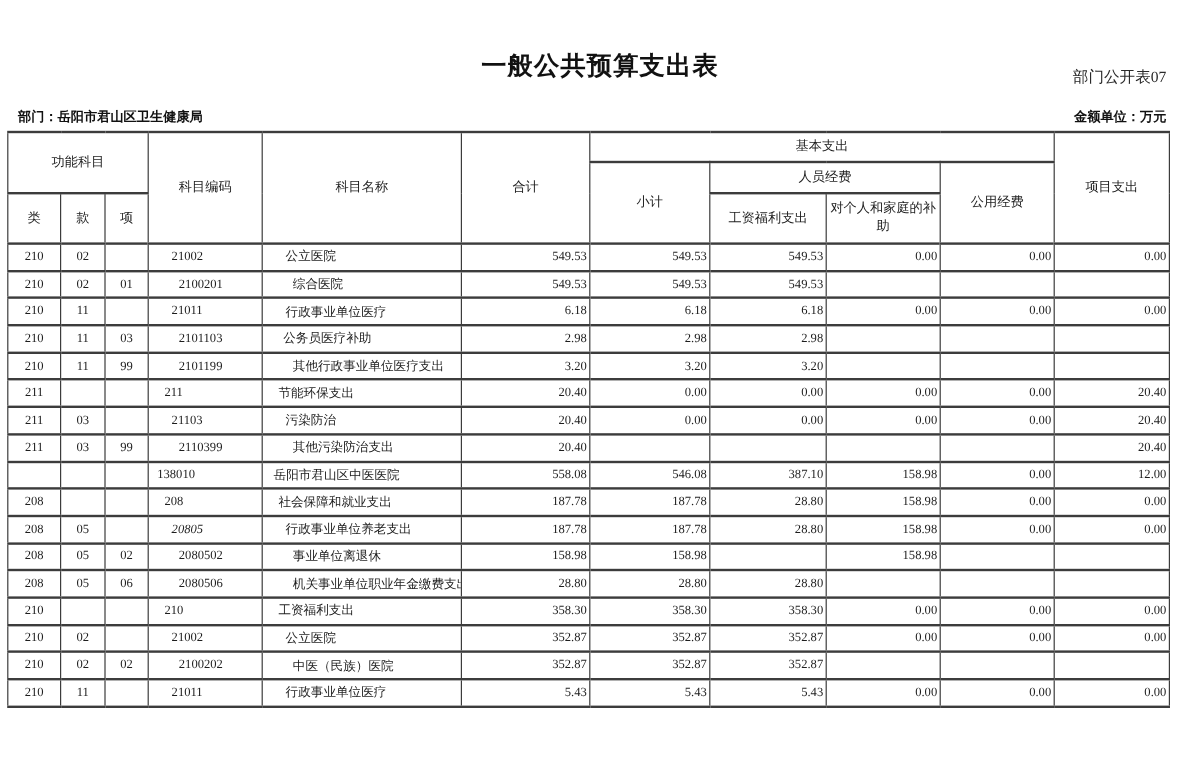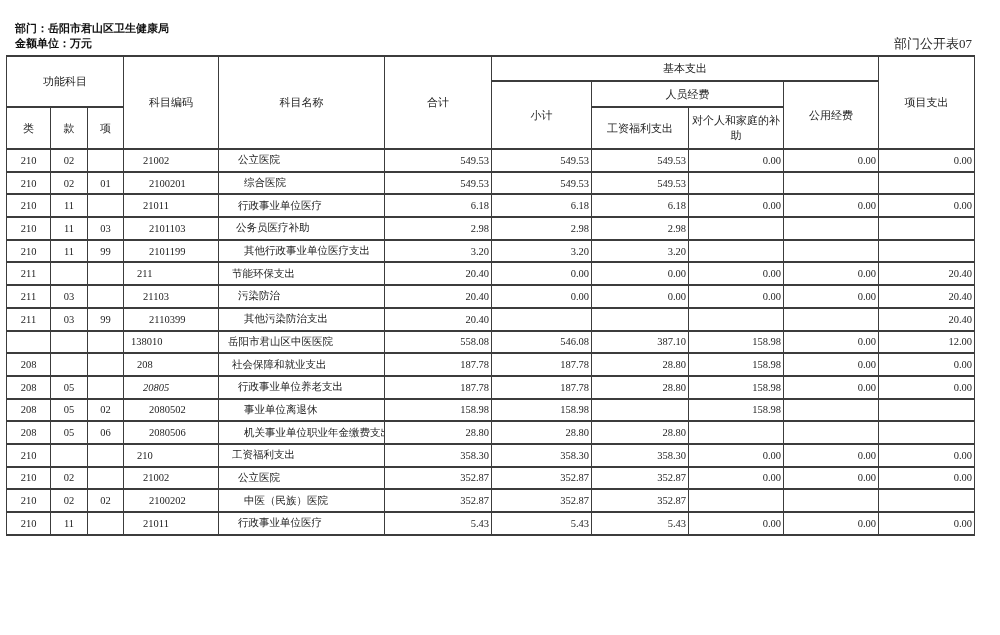--- a/index.html
+++ b/index.html
@@ -20,21 +20,21 @@
     text-align: center;
     margin-top: 41px;
     font-size: 21px;
     font-weight: bold;
     letter-spacing: 1px;
     color: #111;
   }
   .info-row {
     display: flex; justify-content: space-between;
     margin: 21px 28px 0 15px;
-    font-size: 11px; font-weight: bold; color: #111; flex-direction: column;
+    font-size: 11px; font-weight: bold; color: #111;
   }
 
   table.budget {
     margin: 4px 0 0 6px;
     border-collapse: collapse;
     table-layout: fixed;
     width: 968px;
   }
   table.budget th, table.budget td {
     border: solid #3c3c3c;
@@ -60,20 +60,21 @@
   td.num { text-align: right; padding-right: 3px; }
   td.indent { text-align: left; }
 </style>
 </head>
 <body>
 
 <div class="page">
 
   <div class="doc-number">部门公开表07</div>
 
+  <div class="title">一般公共预算支出表</div>
 
   <div class="info-row">
     <span>部门：岳阳市君山区卫生健康局</span>
     <span>金额单位：万元</span>
   </div>
 
   <table class="budget">
     <colgroup>
       <col style="width:44px">
         <col style="width:37px">

